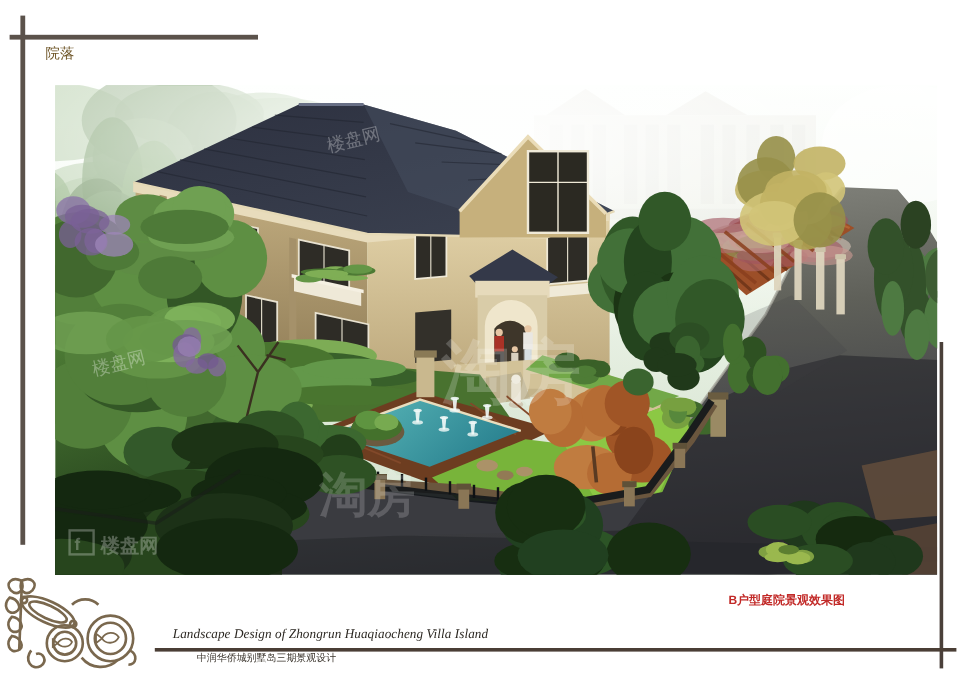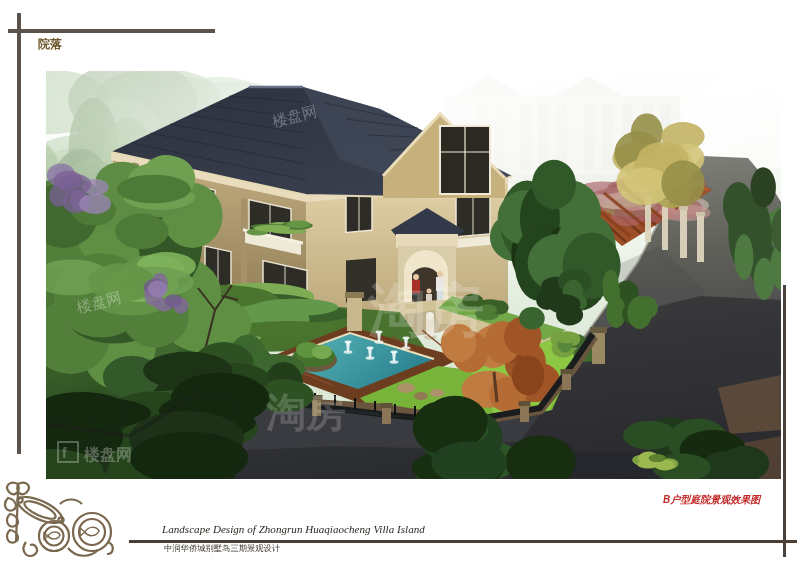--- a/index.html
+++ b/index.html
@@ -6,31 +6,31 @@
 font-family:"Liberation Sans",sans-serif;}
 .abs{position:absolute;}
 </style>
 </head>
 <body>
 
 <div class="abs" style="left:17px;top:13px;width:4px;height:441px;background:#5b524b;"></div>
 
 <div class="abs" style="left:8px;top:29px;width:207px;height:4px;background:#5b524b;"></div>
 
-<div class="abs" style="left:38px;top:36px;font-size:12px;font-weight:bold;color:#6d5426;">院落</div>
+<div class="abs" style="left:38px;top:36px;font-size:12px;font-weight:normal;color:#6d5426;">院落</div>
 
 <div class="abs" style="left:783px;top:285px;width:3px;height:272px;background:#4a403a;"></div>
 
 <div class="abs" style="left:129px;top:540px;width:668px;height:2.5px;background:#4a3e35;"></div>
 
-<div class="abs" style="left:144px;top:523px;font-family:'Liberation Serif',serif;font-style:italic;font-size:11px;letter-spacing:0.05px;color:#2a2620;white-space:nowrap;margin-left:18px;">Landscape Design of Zhongrun Huaqiaocheng Villa Island</div>
+<div class="abs" style="left:144px;top:523px;font-family:'Liberation Serif',serif;font-style:italic;font-size:11px;letter-spacing:0.05px;color:#2a2620;white-space:nowrap;">Landscape Design of Zhongrun Huaqiaocheng Villa Island</div>
 
 <div class="abs" style="left:164px;top:543px;font-size:8.3px;color:#3a342c;letter-spacing:0;white-space:nowrap;">中润华侨城别墅岛三期景观设计</div>
 
-<div class="abs" style="left:663px;top:493px;font-size:10px;font-weight:bold;color:#c22a28;white-space:nowrap;font-style:italic;">B户型庭院景观效果图</div>
+<div class="abs" style="left:607px;top:493px;font-size:10px;font-weight:bold;color:#c22a28;white-space:nowrap;">B户型庭院景观效果图</div>
 <svg class="abs" style="left:46px;top:71px;" width="735" height="408" viewBox="46 71 735 408">
 <defs>
 <linearGradient id="sky" x1="0" y1="0" x2="0" y2="1">
  <stop offset="0" stop-color="#fdfffd"></stop>
         <stop offset="0.38" stop-color="#eef5ea"></stop>
  <stop offset="0.65" stop-color="#dfeada"></stop>
         <stop offset="1" stop-color="#cfdfc6"></stop>
 </linearGradient>
 <linearGradient id="roadg" x1="0.15" y1="0" x2="0.4" y2="1">
  <stop offset="0" stop-color="#90918a"></stop>

